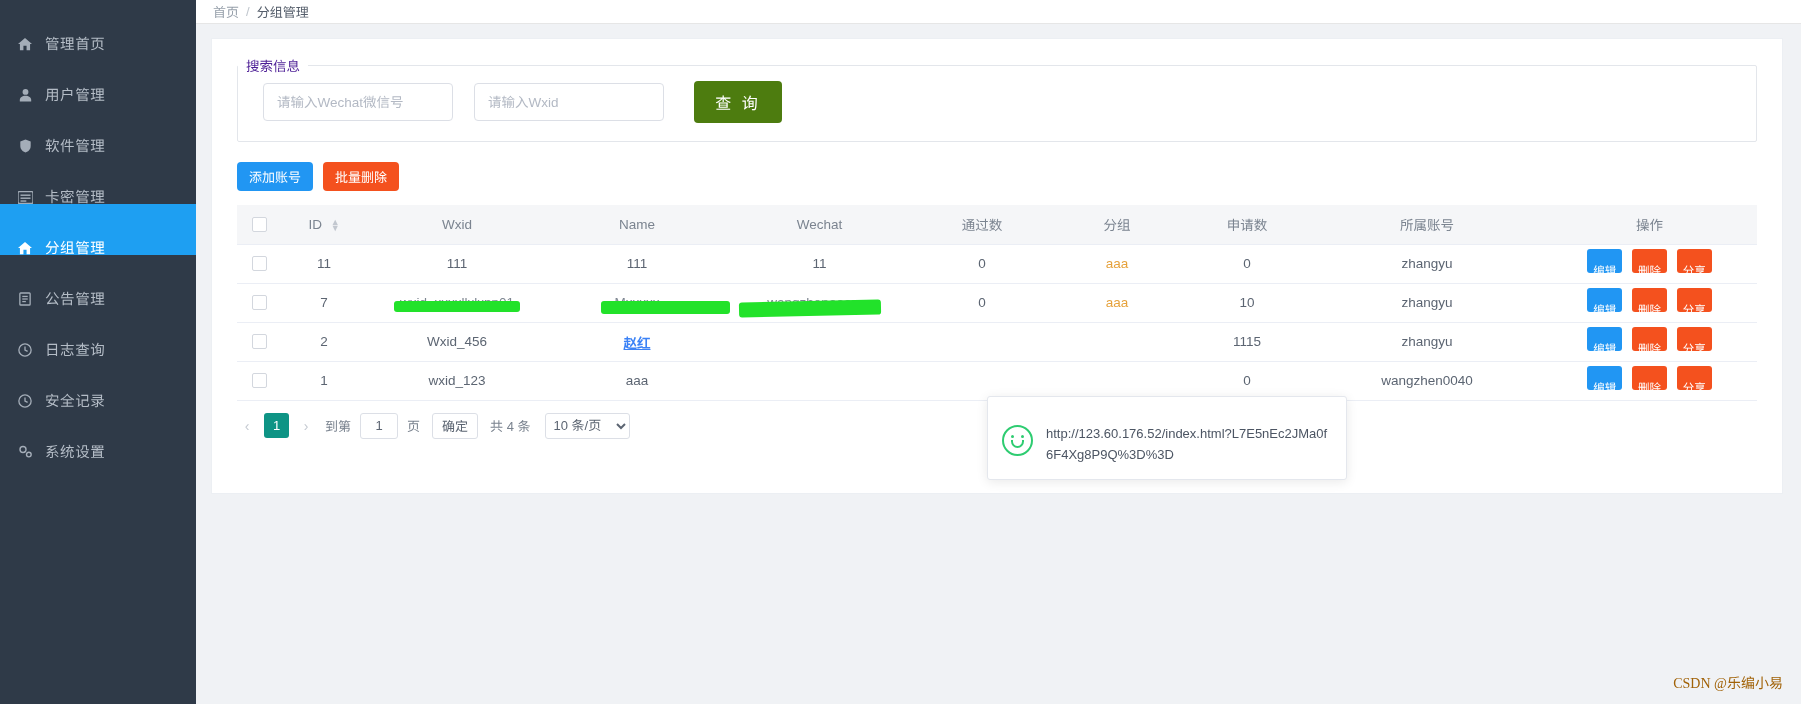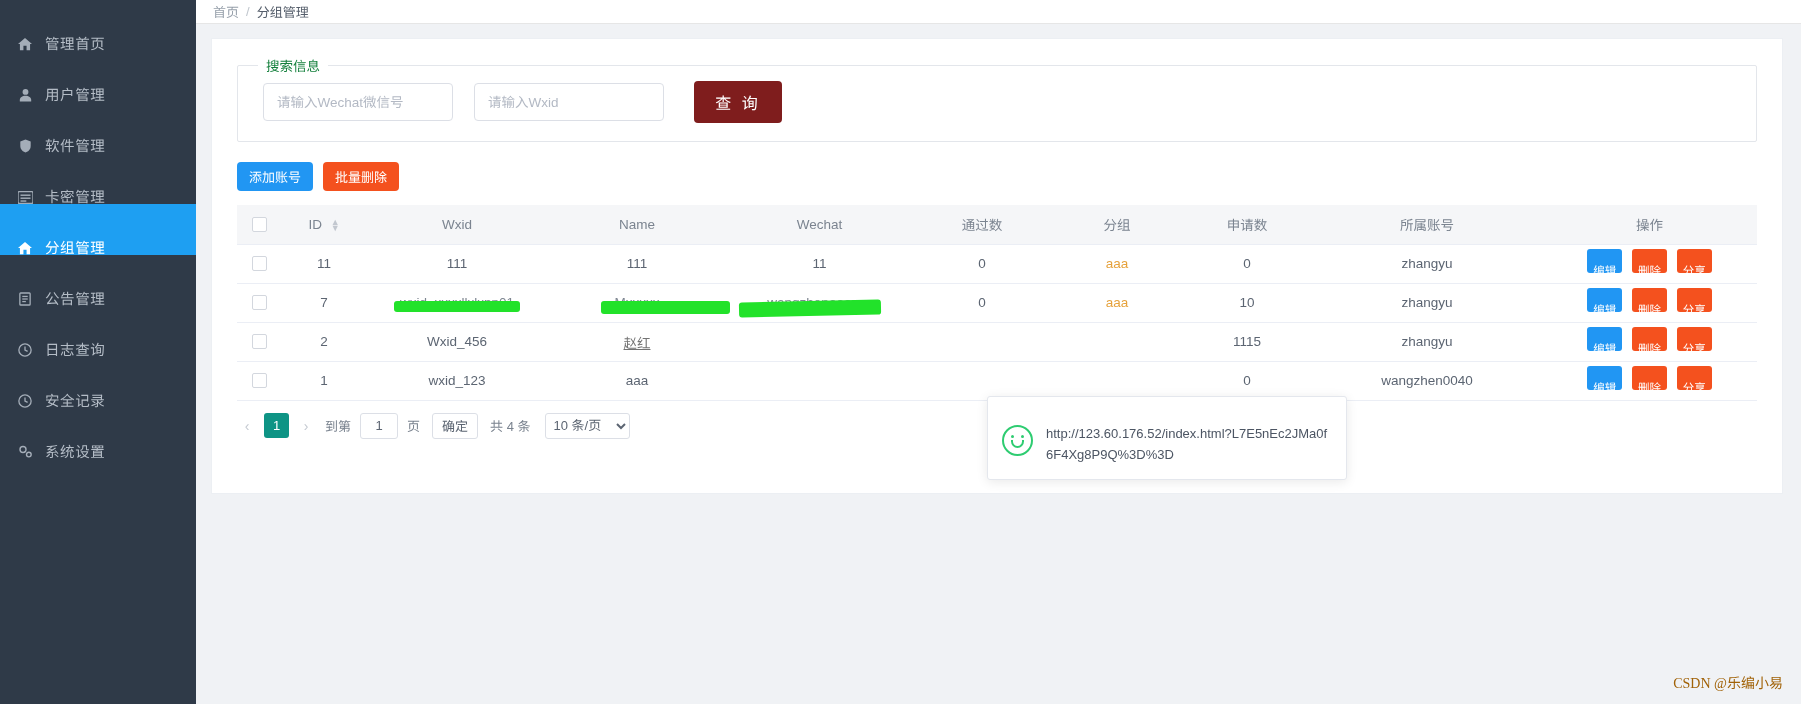--- a/index.html
+++ b/index.html
@@ -87,24 +87,23 @@
 
   
   #searchbox {
     margin: 16px 25px 0 25px;
     border: 1px solid #e3e6eb;
     border-radius: 2px;
     padding: 0 0 18px 0;
     position: relative;
   }
   #searchbox legend {
-    margin-left: 20px;
     padding: 0 8px;
     font-size: 13.5px;
-    color: #15803d;
+    color: #4c1d95;
   }
   .search-row {
     display: flex;
     align-items: center;
     padding: 6px 0 0 25px;
     gap: 21px;
   }
   .sinput {
     width: 190px;
     height: 38px;
@@ -115,21 +114,21 @@
     color: #5a6474;
     outline: none;
     background: #fff;
     font-family: "Liberation Sans", "DejaVu Sans", sans-serif;
   }
   .sinput::placeholder { color: #b3b9c4; }
   #querybtn {
     margin-left: 9px;
     width: 88px;
     height: 42px;
-    background: #7f1d1d;
+    background: #4d7c0f;
     color: #fff;
     border: none;
     border-radius: 4px;
     font-size: 16px;
     letter-spacing: 3px;
     cursor: pointer;
     font-family: "Liberation Sans", "DejaVu Sans", sans-serif;
   }
 
   
@@ -204,21 +203,21 @@
     cursor: pointer;
   }
   .sorticon i {
     font-style: normal;
     font-size: 9px;
     color: #c2c7cf;
     line-height: 6px;
   }
 
   .group-tag { color: #e6a23c; }
-  .name-link { color: #737373; text-decoration: underline; cursor: pointer; }
+  .name-link { color: #3b82f6; text-decoration: underline; cursor: pointer; font-weight: bold; }
 
   .op-cell { text-align: center; white-space: nowrap; }
   .op-btn {
     display: inline-block;
     min-width: 34px;
     height: 21px;
     line-height: 21px;
     padding: 12px 6px;
     border: none;
     border-radius: 3px;

